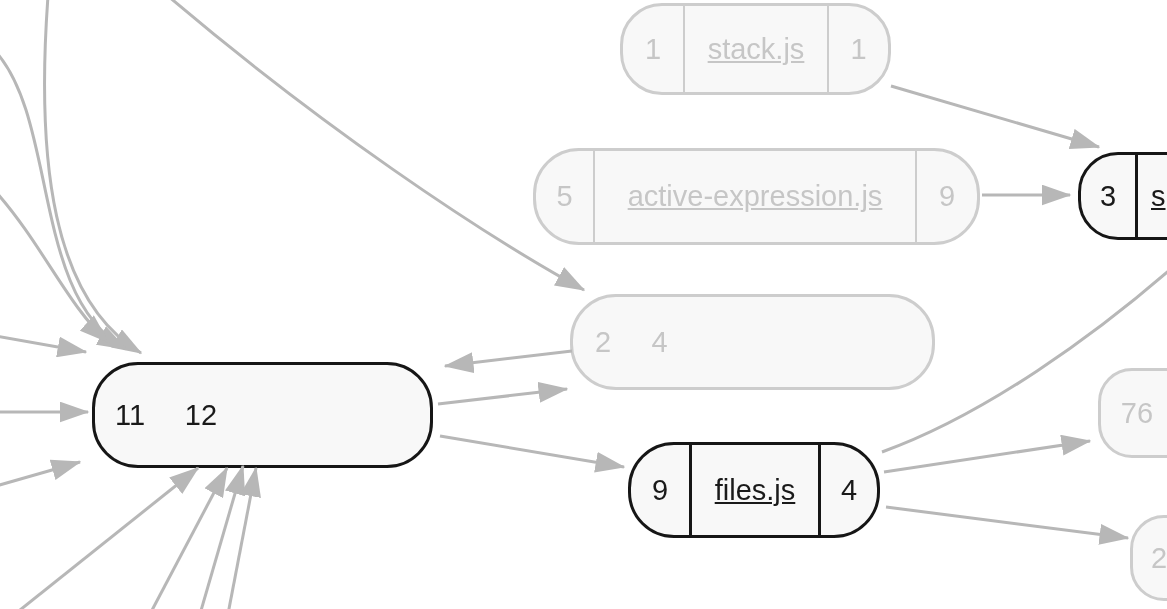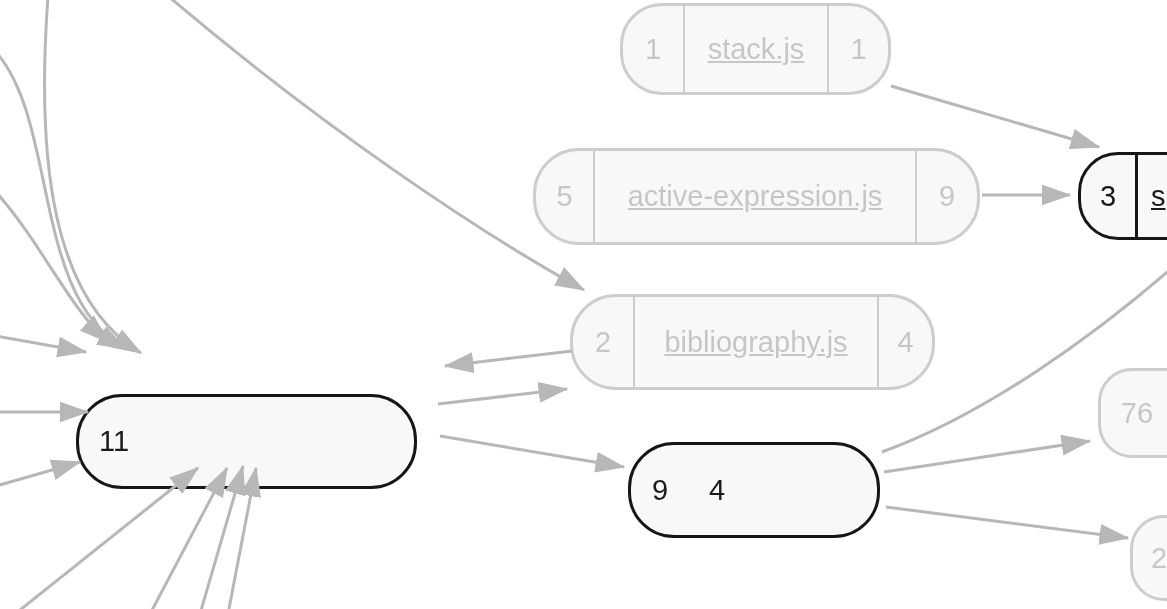--- a/index.html
+++ b/index.html
@@ -36,21 +36,21 @@
   .node.active .c2{border-left:3px solid #161616;border-right:3px solid #161616;}
   .node.faded  .c2{border-left:2px solid #cdcdcd;border-right:2px solid #cdcdcd;}
   .node .c2.no-right{border-right:none;}
   
   .n-stack     {left:620px;top:3px;  width:271px;height:92px;border-radius:42px;}
   .n-stack .c1 {width:60px;} .n-stack .c3{width:59px;}
   .n-ae        {left:533px;top:148px;width:447px;height:97px;}
   .n-ae .c1    {width:57px;} .n-ae .c3{width:60px;}
   .n-bib       {left:570px;top:294px;width:365px;height:96px;}
   .n-bib .c1   {width:60px;} .n-bib .c3{width:53px;}
-  .n-fileindex {left:76px; top:362px;width:341px;height:95px;margin-top:32px;}
+  .n-fileindex {left:92px; top:362px;width:341px;height:106px;}
   .n-fileindex .c1{width:70px;} .n-fileindex .c3{width:72px;}
   .n-files     {left:628px;top:442px;width:252px;height:96px;}
   .n-files .c1 {width:58px;} .n-files .c3{width:56px;}
   .n-s         {left:1078px;top:152px;width:230px;height:88px;border-radius:40px;}
   .n-s .c1     {width:54px;}
   .n-s .c2     {justify-content:flex-start;padding-left:13px;}
   .n-76        {left:1098px;top:368px;width:160px;height:90px;border-radius:34px;}
   .n-76 .c1    {width:72px;}
   .n-2         {left:1130px;top:515px;width:130px;height:86px;border-radius:34px;}
   .n-2 .c1     {width:52px;}
@@ -67,30 +67,31 @@
   </div>
 
   <div class="node faded n-ae">
     <div class="cell c1">5</div>
     <div class="cell c2">active-expression.js</div>
     <div class="cell c3">9</div>
   </div>
 
   <div class="node faded n-bib">
     <div class="cell c1">2</div>
-    <div class="cell c2">bibliography.js</div>
     <div class="cell c3">4</div>
   </div>
 
   <div class="node active n-fileindex">
     <div class="cell c1">11</div>
+    <div class="cell c3">12</div>
   </div>
 
   <div class="node active n-files">
     <div class="cell c1">9</div>
+    <div class="cell c2">files.js</div>
     <div class="cell c3">4</div>
   </div>
 
   <div class="node active n-s">
     <div class="cell c1">3</div>
     <div class="cell c2 no-right">s</div>
   </div>
 
   <div class="node faded n-76">
     <div class="cell c1">76</div>

